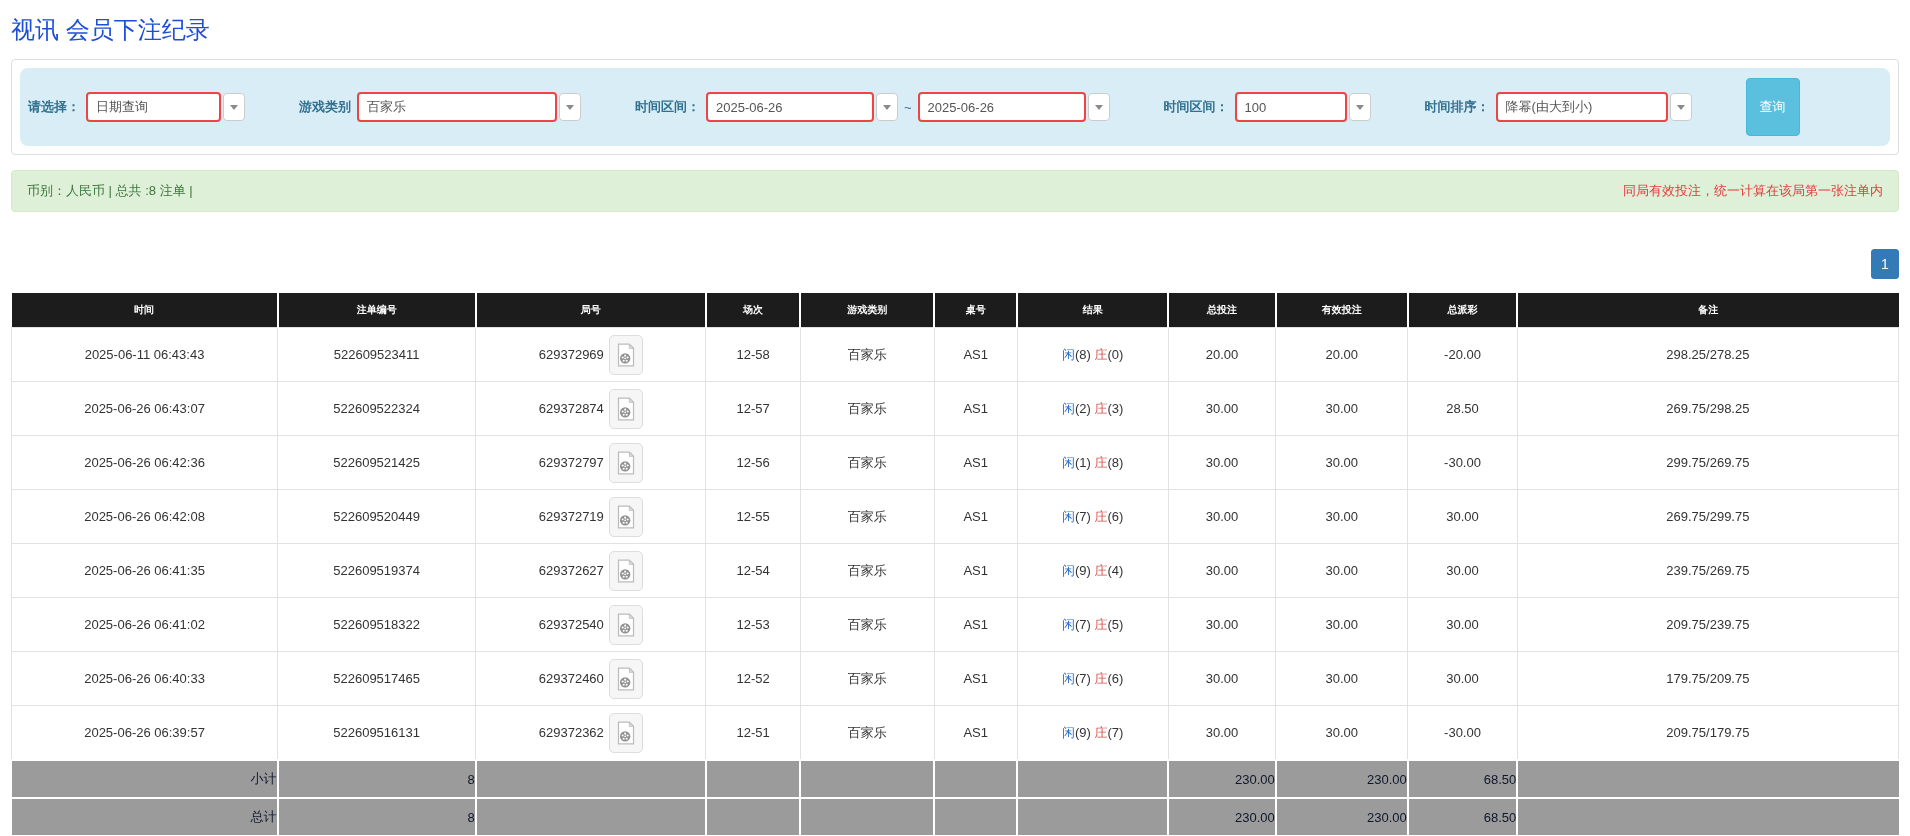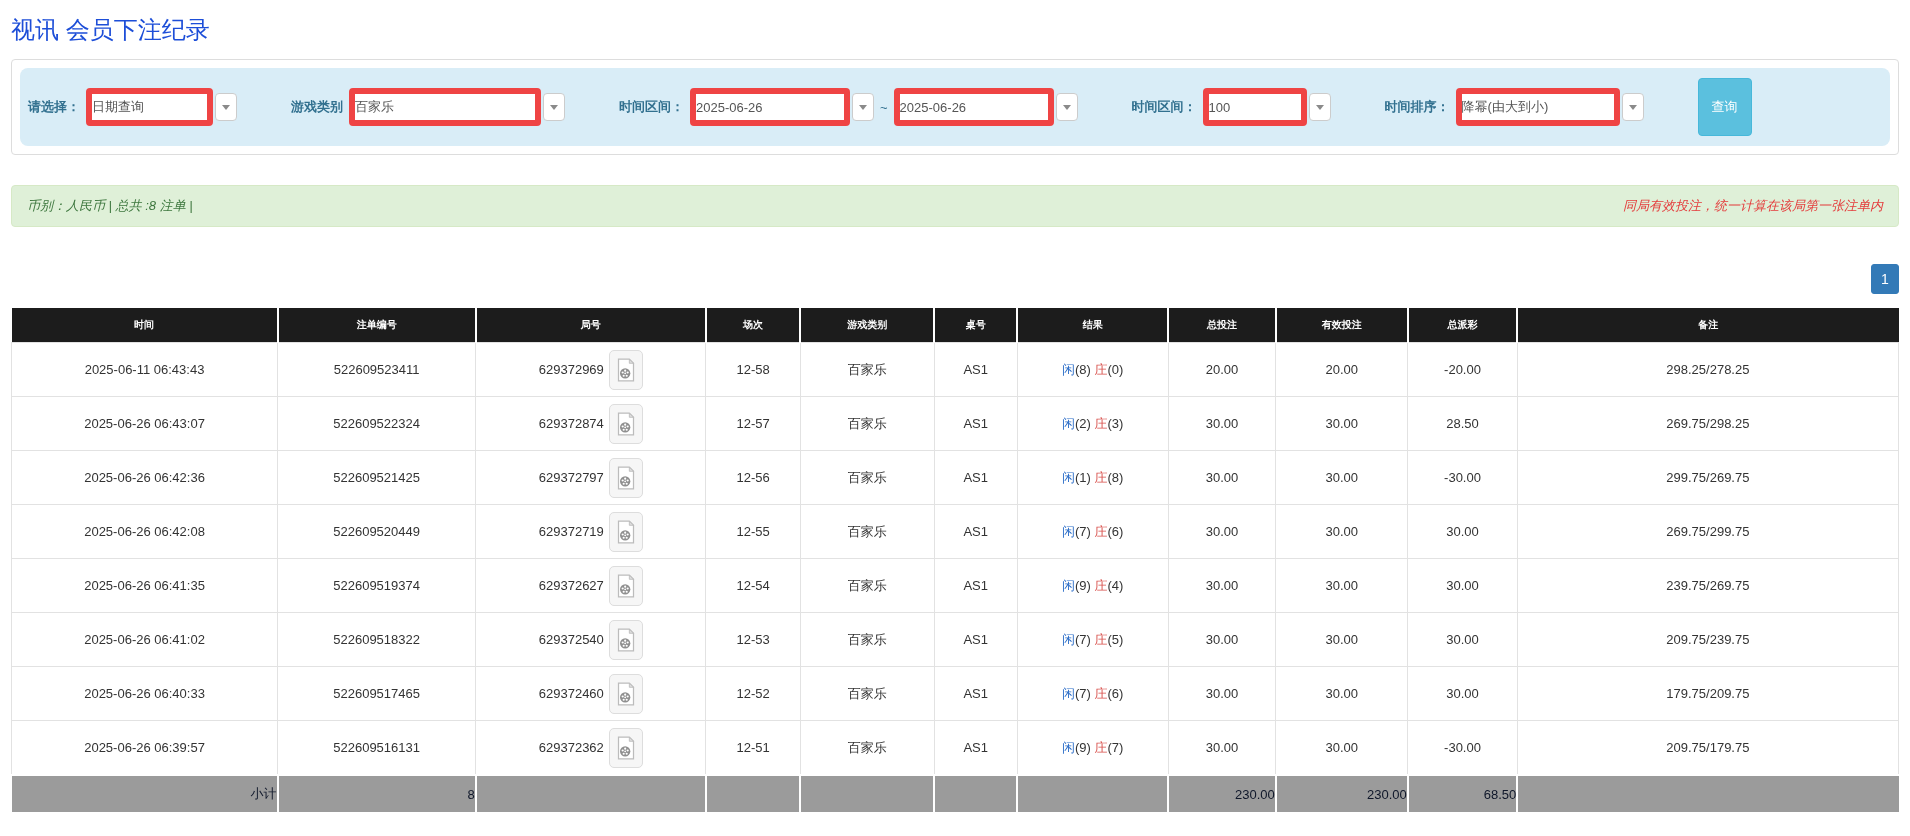--- a/index.html
+++ b/index.html
@@ -6,34 +6,34 @@
     font-family:"Liberation Sans","DejaVu Sans",sans-serif;}
   .wrap{padding:0 11px;}
   .page-title{font-size:24px;color:#1d4ed8;font-weight:400;margin:16px 0 15px 0;line-height:28px;}
 
   
   .panel{border:1px solid #ddd;border-radius:4px;padding:8px;background:#fff;}
   .filter-bar{background:var(--info-bg);border-radius:8px;padding:10px 8px;display:flex;align-items:center;gap:42px;}
   .fgroup{display:flex;align-items:center;margin-right:12px;}
   .flabel{color:var(--info-label);font-weight:bold;font-size:13px;margin-right:6px;white-space:nowrap;}
   .combo{display:flex;align-items:center;}
-  .cinput{height:26px;border:6px solid #ef4444;border-radius:4px;background:#fff;color:#555;
-    font-size:13px;padding:0 0;font-family:inherit;}
+  .cinput{height:26px;border:2px solid #ef4444;border-radius:4px;background:#fff;color:#555;
+    font-size:13px;padding:0 8px;font-family:inherit;}
   .caret-btn{height:28px;width:22px;margin-left:2px;border:1px solid #ccc;border-radius:4px;
     background:#fff;display:flex;align-items:center;justify-content:center;cursor:pointer;padding:0;}
   .caret{width:0;height:0;border-left:4px solid transparent;border-right:4px solid transparent;
     border-top:5px solid #8a8a8a;display:block;}
   .tilde{color:var(--info-label);font-size:13px;margin:0 6px 0 0;}
   .w115{width:115px}.w180{width:180px}.w148{width:148px}.w92{width:92px}.w152{width:152px}
   .search-btn{background:var(--search-btn);border:1px solid #46b8da;color:#fff;font-size:13px;
     border-radius:4px;padding:19px 13px;cursor:pointer;font-family:inherit;}
 
   
-  .alert-bar{margin-top:30px;background:var(--success-bg);border:1px solid #d6e9c6;border-radius:4px;
-    padding:11px 15px;display:flex;justify-content:space-between;align-items:center;font-style:italic;}
+  .alert-bar{margin-top:15px;background:var(--success-bg);border:1px solid #d6e9c6;border-radius:4px;
+    padding:11px 15px;display:flex;justify-content:space-between;align-items:center;}
   .alert-left{color:var(--success-text);font-size:13px;}
   .alert-right{color:var(--warning-red);font-size:13px;}
 
   
   .pagination{display:flex;justify-content:flex-end;margin-top:37px;}
   .page-btn{min-width:28px;height:30px;background:var(--accent-blue);border:1px solid var(--accent-blue);
     color:#fff;font-size:14px;border-radius:3px;display:flex;align-items:center;justify-content:center;
     cursor:pointer;padding:0 6px;font-family:inherit;}
 
   
@@ -443,16 +443,29 @@
         <td></td>
           <td></td>
         <td></td>
           <td></td>
         <td></td>
         <td>230.00</td>
         <td>230.00</td>
         <td>68.50</td>
         <td></td>
       </tr>
+      <tr>
+        <td>总计</td>
+        <td>8</td>
+        <td></td>
+          <td></td>
+        <td></td>
+          <td></td>
+        <td></td>
+        <td>230.00</td>
+        <td>230.00</td>
+        <td>68.50</td>
+        <td></td>
+      </tr>
     </tbody>
   </table>
 
 </div>
 
 </body></html>

